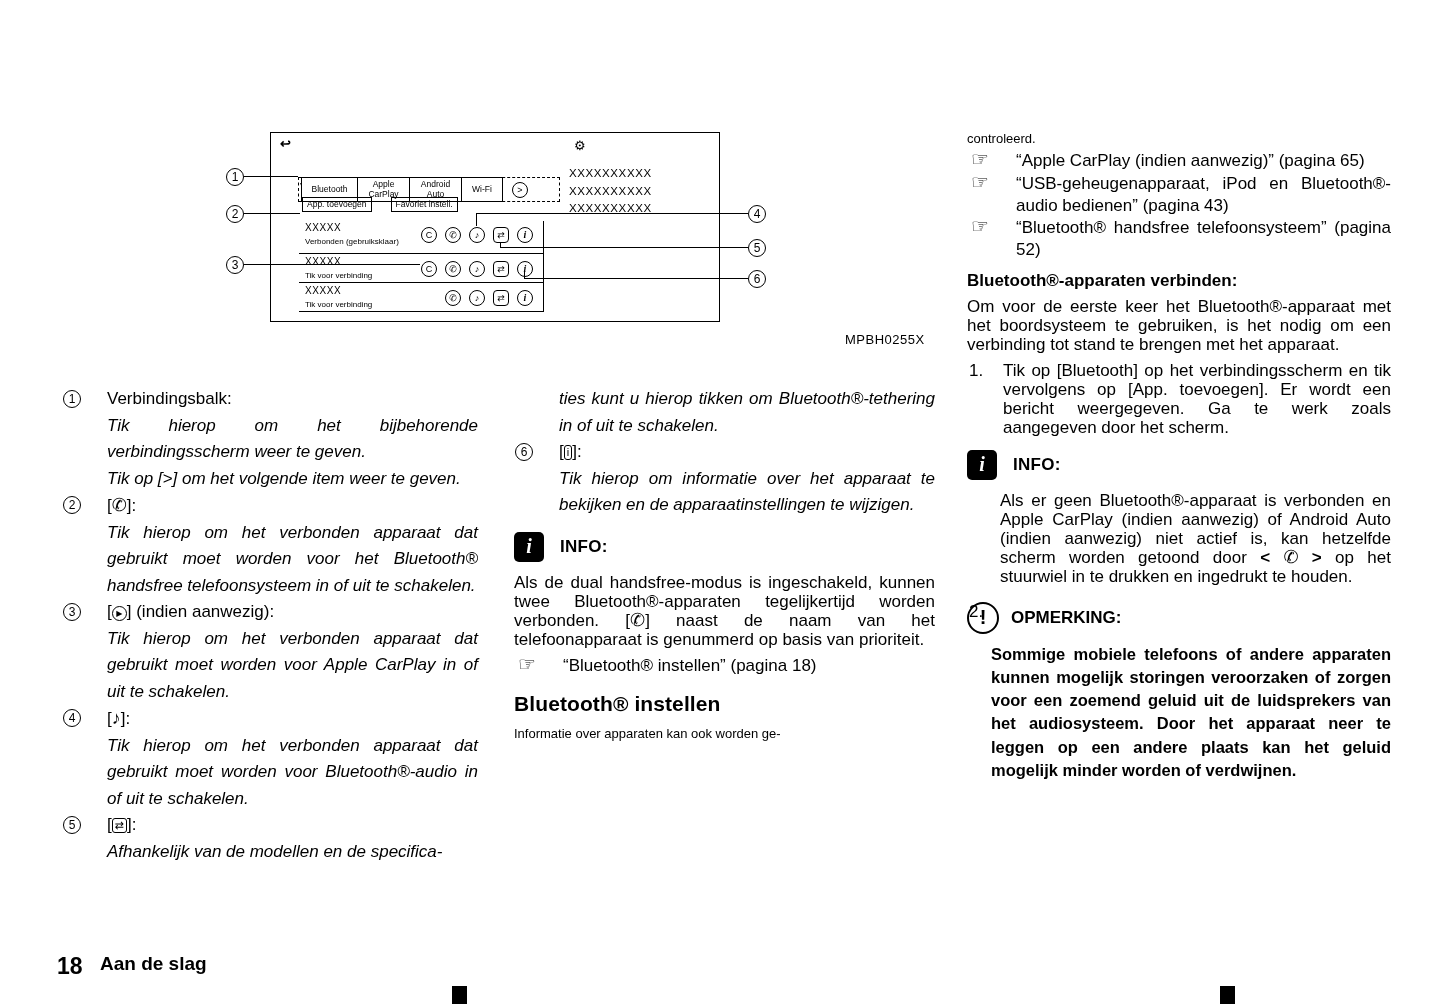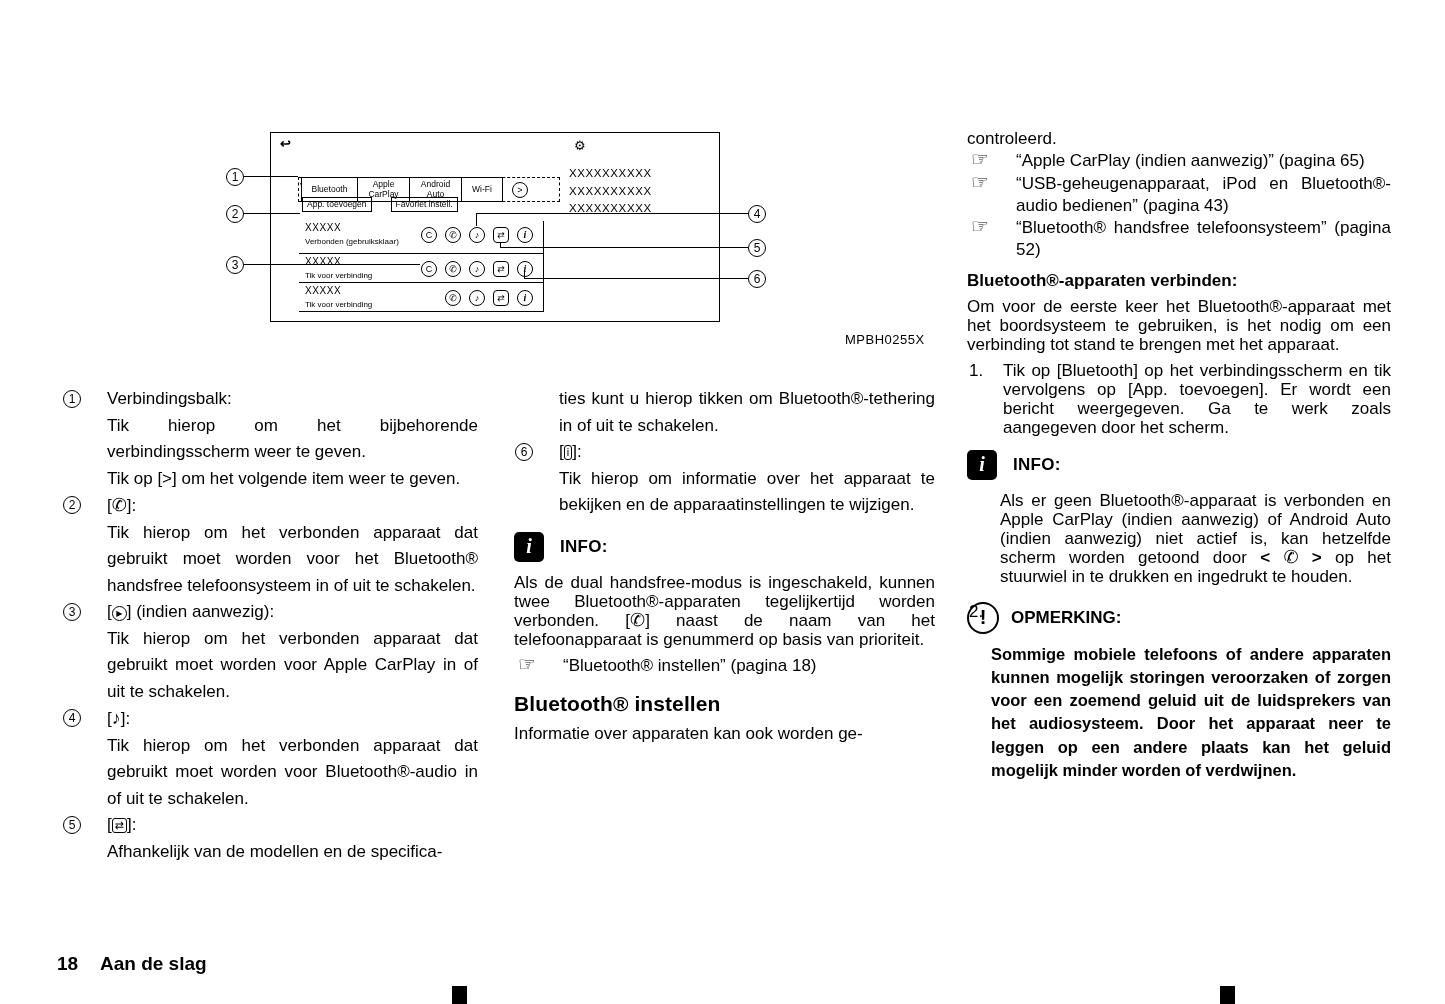--- a/index.html
+++ b/index.html
@@ -41,22 +41,22 @@
   
   .col { position:absolute; }
   .c1 { left:62px;  top:386px; width:416px; }
   .c2 { left:514px; top:386px; width:421px; }
   .c3 { left:967px; top:128px; width:424px; }
 
   .item { position:relative; padding-left:45px; }
   .inum { position:absolute; left:1px; top:4px; width:18px; height:18px; border:1.3px solid #000;
           border-radius:50%; text-align:center; line-height:16px; font-size:12px; }
   .lbl  { font-size:17px; line-height:26.5px; }
-  .jt   { font-size:17px; line-height:26.5px; text-align:justify; }
-  .t22  { font-size:17px; line-height:22.3px; }
+  .jt   { font-size:17px; line-height:26.5px; text-align:justify;font-style:italic; }
+  .t22  { font-size:13px; line-height:22.3px; }
   .jt22 { font-size:17px; line-height:19px; text-align:justify; }
 
   .infohead { display:flex; align-items:center; margin:13px 0 11px; }
   .infoicon { width:30px; height:30px; background:#000; border-radius:5px; color:#fff; flex:none;
               font-family:"Liberation Serif", serif; font-size:20px; font-weight:bold; font-style:italic;
               text-align:center; line-height:29px; }
   .infolabel { font-weight:bold; font-size:17px; margin-left:16px; letter-spacing:0.3px; }
 
   .h1 { font-size:21px; font-weight:bold; margin:15px 0 7px; letter-spacing:0.1px; }
   .subhead { font-size:17px; font-weight:bold; margin:9px 0 6px; }
@@ -78,21 +78,21 @@
   .b { font-weight:bold; }
 
   
   .mini-rect { display:inline-block; border:1.1px solid #000; border-radius:3px; font-size:11px;
                line-height:13px; padding:0 2px; vertical-align:1px; }
   .mini-circ { display:inline-block; width:15px; height:15px; border:1.1px solid #000; border-radius:50%;
                font-size:8px; line-height:13px; text-align:center; vertical-align:1px; }
   .inph { font-size:18px; }
 
   
-  .footer-num { position:absolute; left:57px;  top:953px; font-size:19px; font-weight:bold; }
+  .footer-num { position:absolute; left:57px;  top:953px; font-size:23px; font-weight:bold; }
   .footer-sec { position:absolute; left:100px; top:953px; font-size:19px; font-weight:bold; }
   .mark { position:absolute; width:15px; height:18px; background:#000; top:986px; }
   .m1 { left:452px; } .m2 { left:1220px; }
 </style>
 </head>
 <body>
 
 <div class="page">
 
   <div class="screen">

